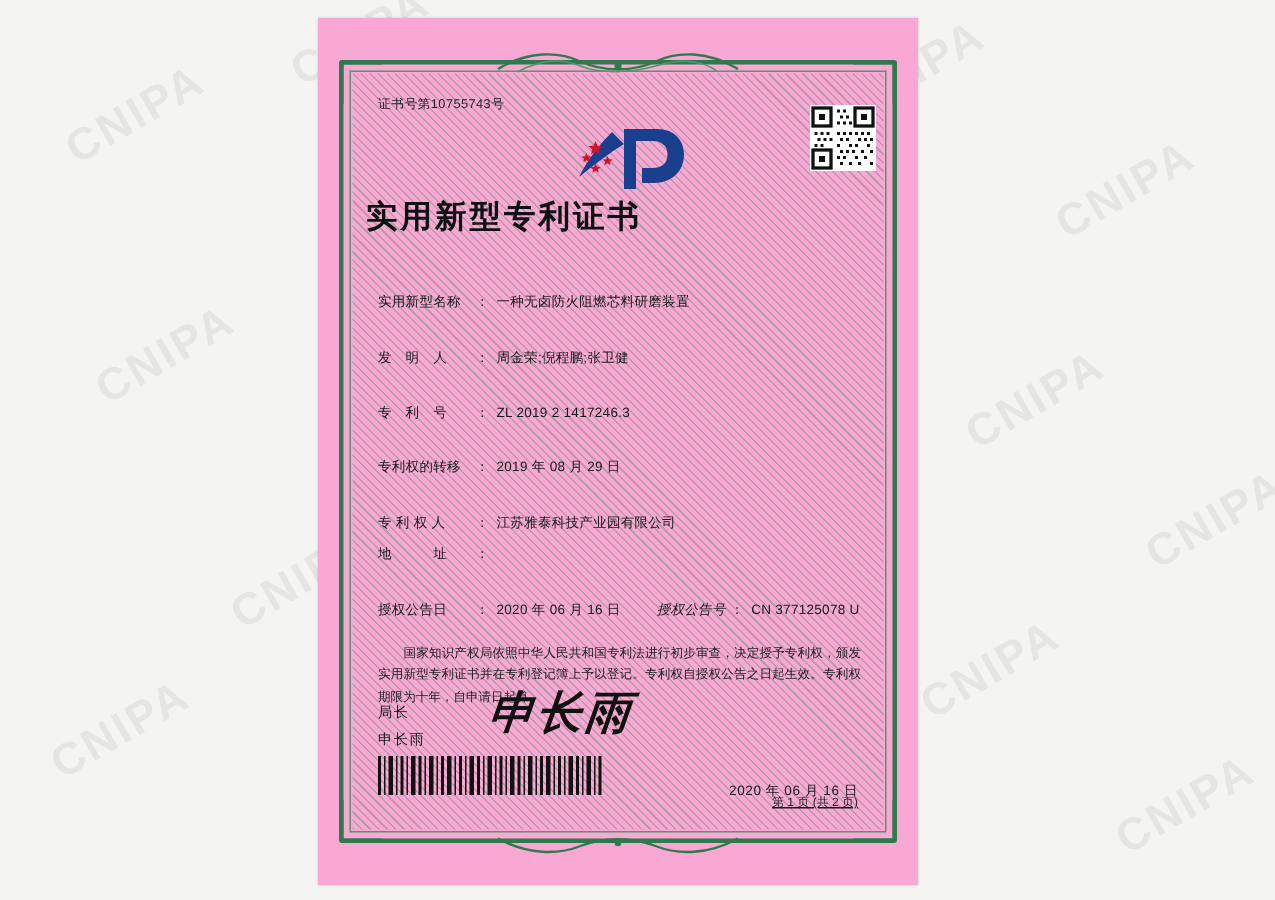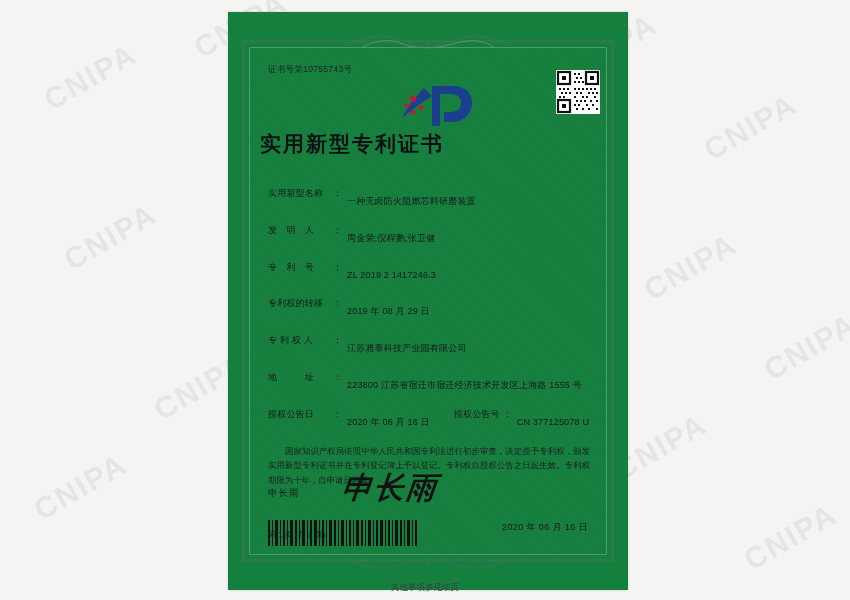--- a/index.html
+++ b/index.html
@@ -32,25 +32,25 @@
     letter-spacing: 2px;
     transform: rotate(-30deg);
     user-select: none;
     pointer-events: none;
     font-family: "Liberation Sans", sans-serif;
   }
 
   
   #certificate {
     position: absolute;
-    left: 228px;
+    left: 212px;
     top: 12px;
     width: 400px;
     height: 578px;
-    background: #15803d;
+    background: #f9a8d4;
     box-shadow: 0 0 2px rgba(0,0,0,0.18);
   }
 
   
   #border-outer {
     position: absolute;
     left: 14px;
     top: 28px;
     right: 14px;
     bottom: 28px;
@@ -150,41 +150,42 @@
   }
 
   
   #fields {
     margin-top: 22px;
     padding-left: 8px;
     padding-right: 4px;
   }
   .field-row {
     display: flex;
-    align-items: center;
+    align-items: flex-end;
     margin-bottom: 9.5px;
     font-size: 9px;
     line-height: 1.25;
     color: #15181a;
   }
   .field-label {
     white-space: nowrap;
     letter-spacing: 0.2px;
   }
   .field-colon {
     margin: 0 5px 0 3px;
   }
   .field-value {
     letter-spacing: 0.2px;
     margin-top: 16px;
   }
   .lbl-4 { width: 62px; display: inline-block; }
 
   .inline-pair {
     margin-left: 24px;
+    font-style: italic;
   }
 
   
   #paragraphs {
     margin-top: 16px;
     padding-left: 8px;
     padding-right: 6px;
     font-size: 8.4px;
     line-height: 1.75;
     text-align: justify;
@@ -239,23 +240,24 @@
     font-size: 9px;
     letter-spacing: 0.4px;
     color: #15181a;
   }
 
   #page-num {
     position: absolute;
     left: 0;
     right: 0;
     bottom: -40px;
-    text-align: left;
+    text-align: right;
     font-size: 8px;
     color: #1a1d20;
+    text-decoration: underline;
   }
 
   
   #footer-note {
     position: absolute;
     left: 0;
     right: 0;
     bottom: 6px;
     text-align: center;
     font-size: 8.5px;
@@ -409,21 +411,20 @@
 
         <div class="field-row">
           <span class="field-label lbl-4">专 利 权 人</span>
           <span class="field-colon">：</span>
           <span class="field-value">江苏雅泰科技产业园有限公司</span>
         </div>
 
         <div class="field-row">
           <span class="field-label lbl-4">地　　　址</span>
           <span class="field-colon">：</span>
-          <span class="field-value">223800 江苏省宿迁市宿迁经济技术开发区上海路 1555 号</span>
         </div>
 
         <div class="field-row">
           <span class="field-label lbl-4">授权公告日</span>
           <span class="field-colon">：</span>
           <span class="field-value">2020 年 06 月 16 日</span>
           <span class="field-label inline-pair">授权公告号</span>
           <span class="field-colon">：</span>
           <span class="field-value">CN 377125078 U</span>
         </div>
@@ -473,24 +474,24 @@
             <rect x="127" y="0" width="3" height="26"></rect>
           <rect x="132" y="0" width="2" height="26"></rect>
             <rect x="136" y="0" width="1" height="26"></rect>
           <rect x="139" y="0" width="3" height="26"></rect>
             <rect x="144" y="0" width="1" height="26"></rect>
           <rect x="147" y="0" width="2" height="26"></rect>
         </g>
       </svg>
 
       <div id="sign-block">
+        <div id="director-label">局长</div>
         <div id="director-name">申长雨</div>
         <div id="signature-script">申长雨</div>
         <div id="issue-date">2020 年 06 月 16 日</div>
         <div id="page-num">第 1 页 (共 2 页)</div>
       </div>
 
     </div>
   </div>
 
-  <div id="footer-note">其他事项参见续页</div>
 
 </div>
 
 </body></html>

